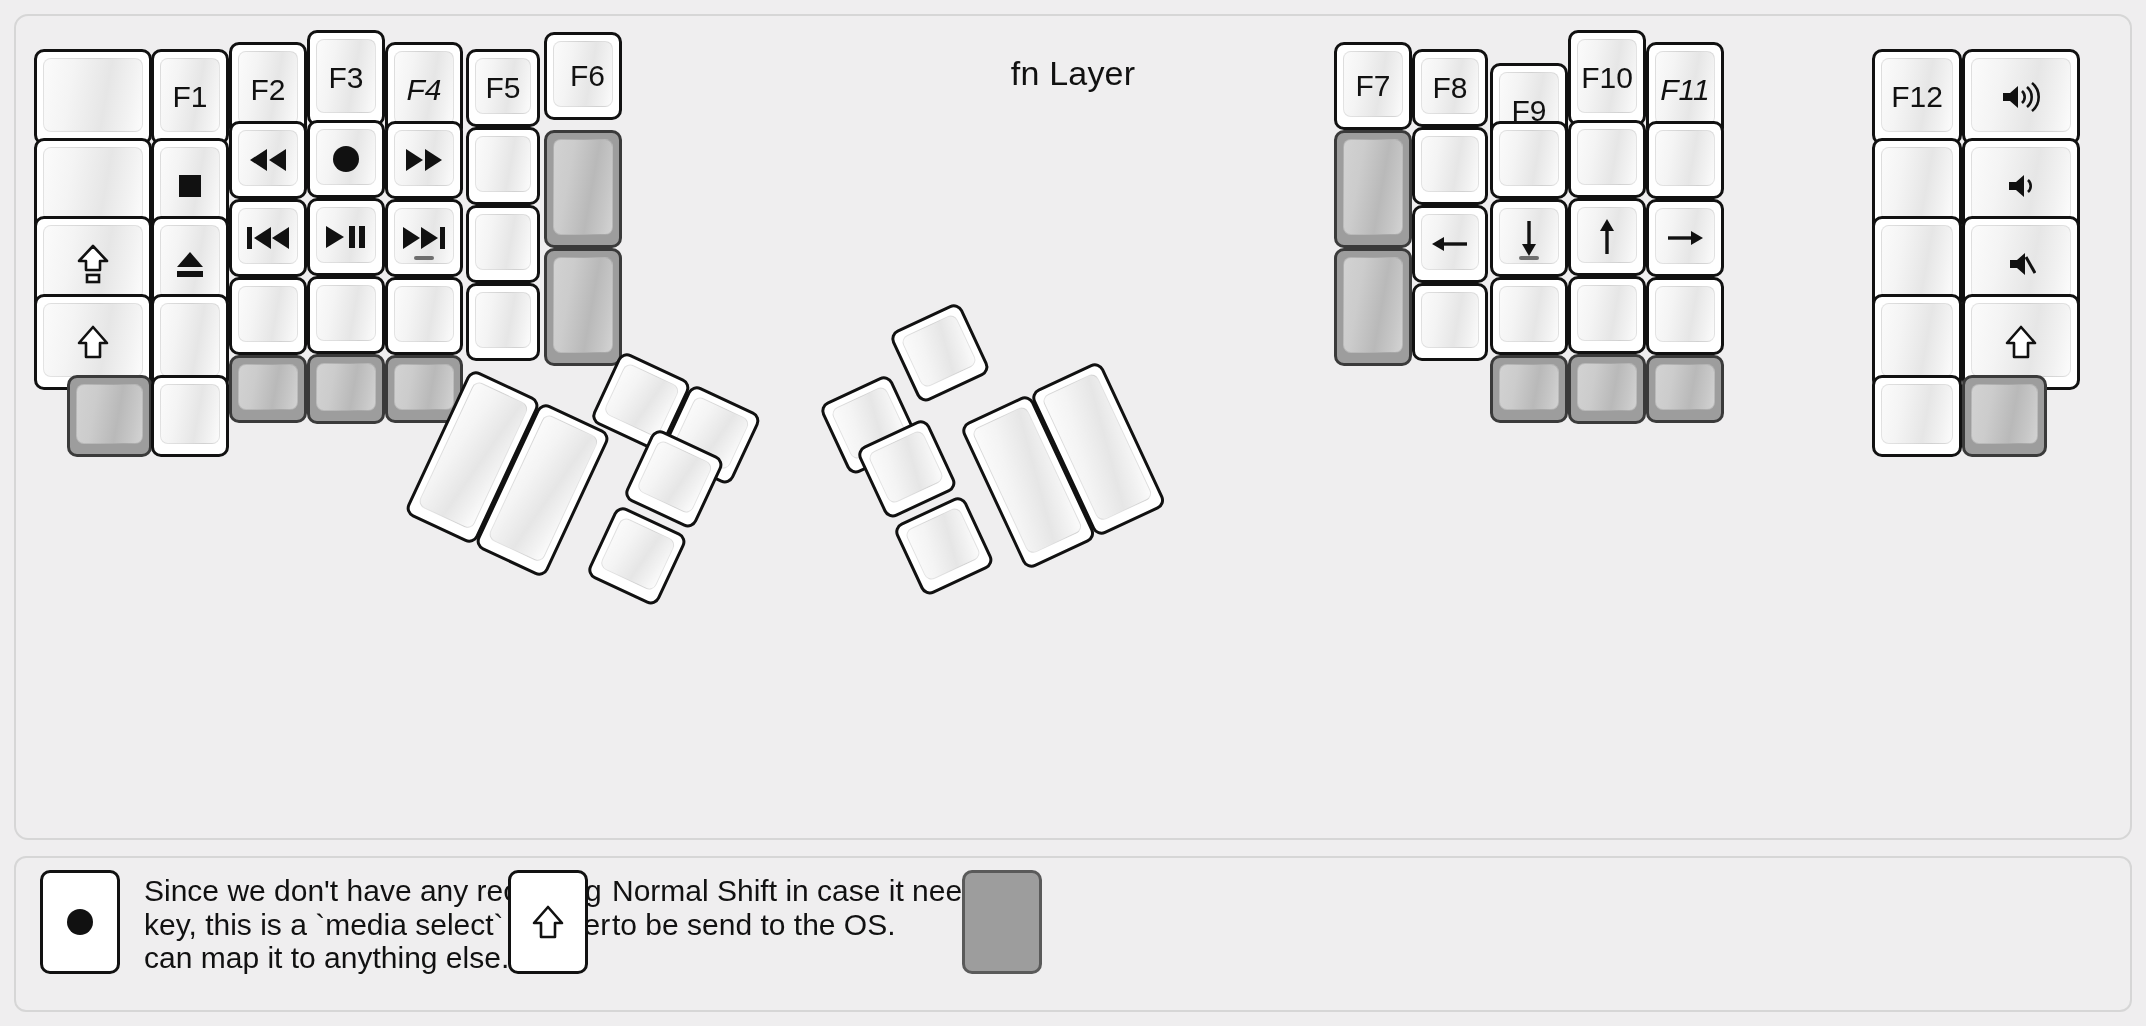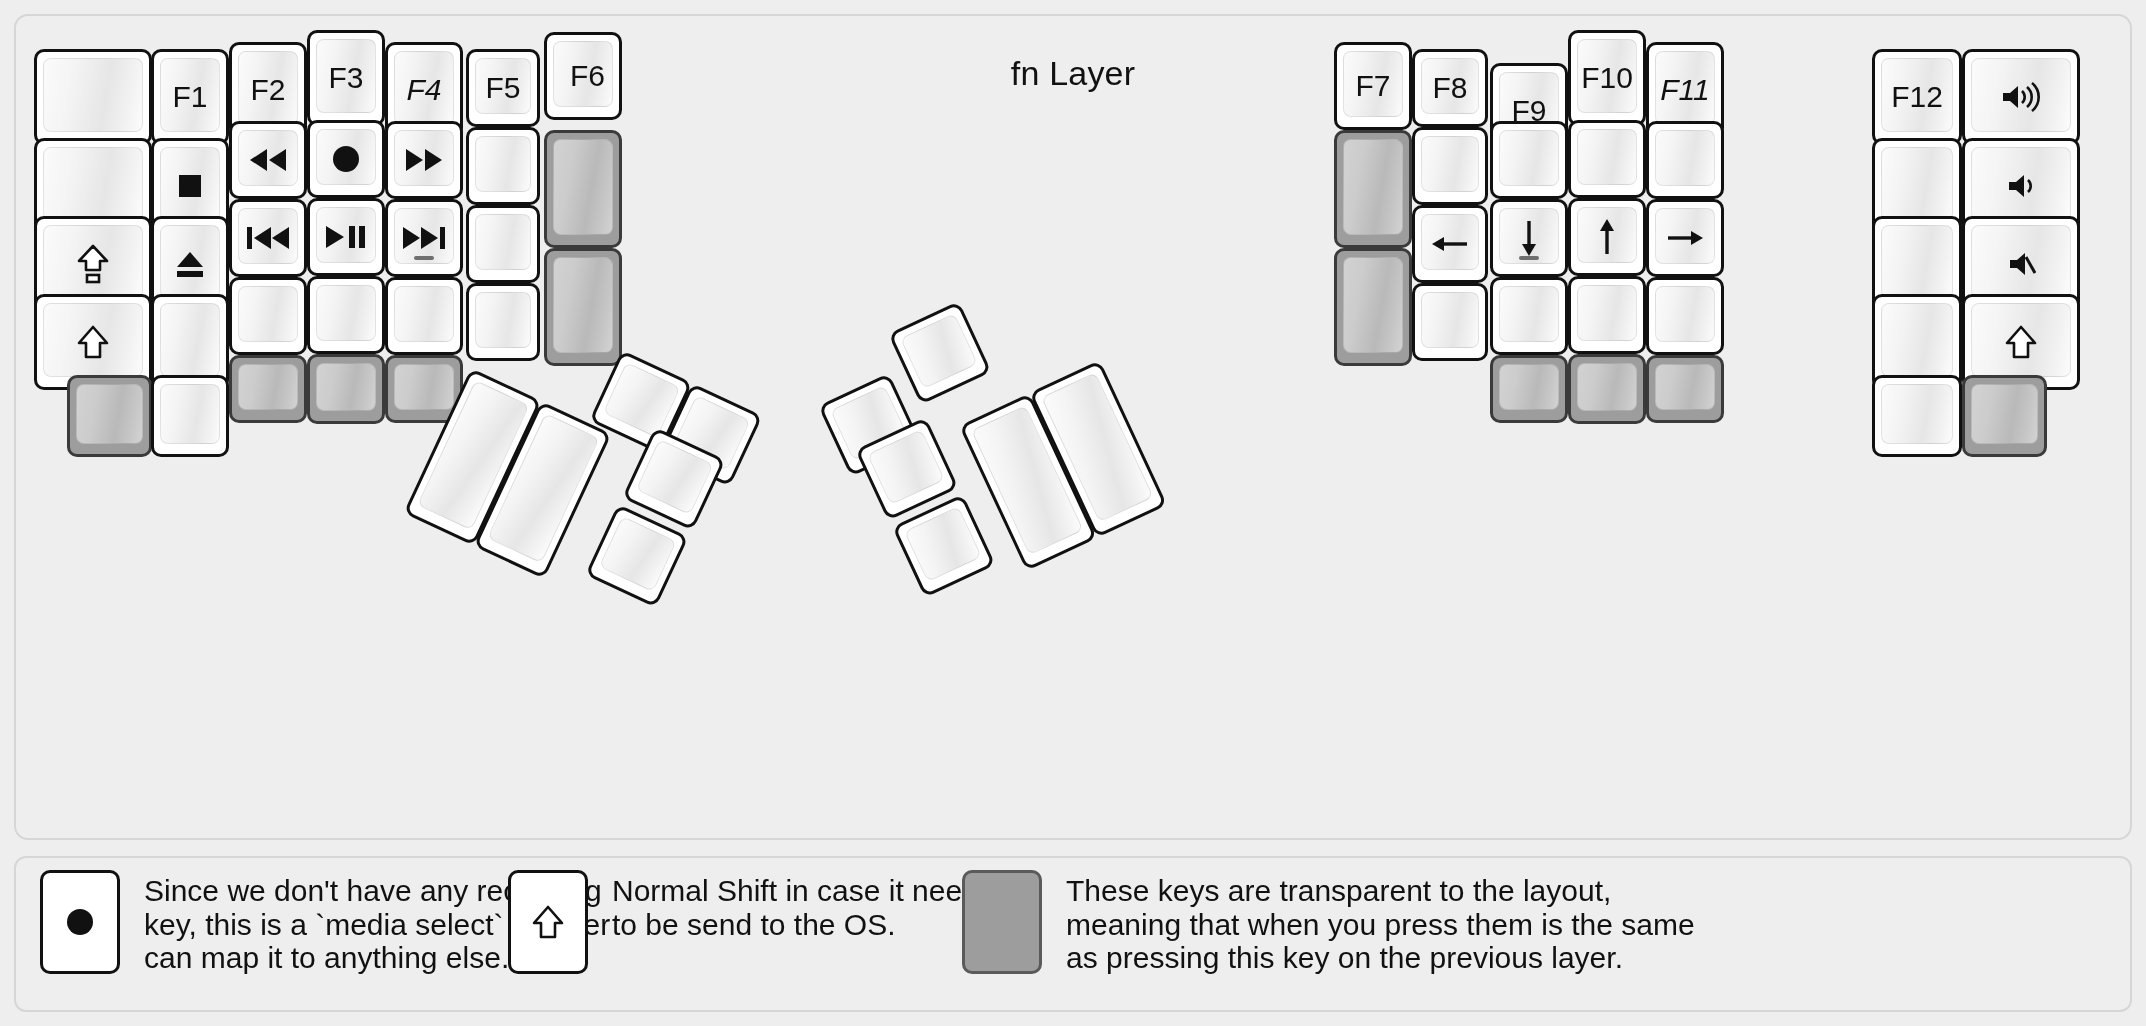--- a/index.html
+++ b/index.html
@@ -554,20 +554,17 @@
             </div>
           </div>
           <div class="legend-text">Normal Shift in case it needs
 to be send to the OS.</div>
         </div>
         <div class="legend-item" style="left: 946px;">
           <div class="legend-key trans">
             <div class="cap"></div>
             <div class="glyph"></div>
           </div>
-          <div class="legend-text">These keys are transparent to the layout,
-meaning that when you press them is the same
-as pressing this key on the previous layer.</div>
         </div>
       </div>
   </div>
 
 </div>
 
 </body></html>

